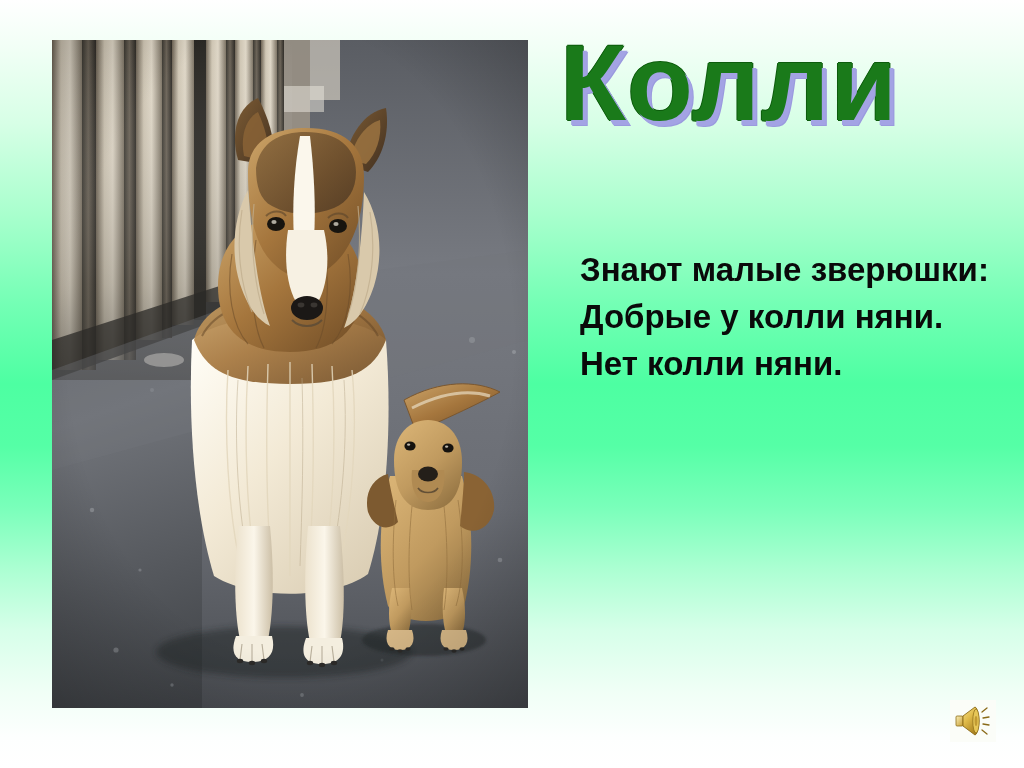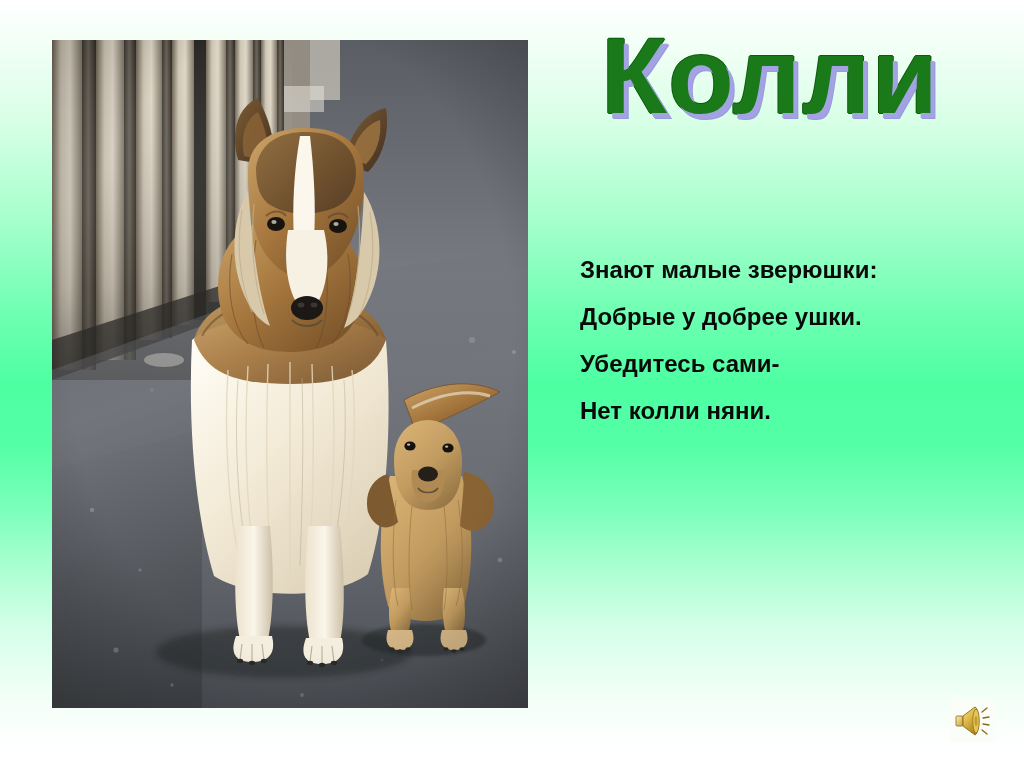--- a/index.html
+++ b/index.html
@@ -31,26 +31,25 @@
         #d6ffe9 82%,
         #f0fff6 90%,
         #fdfffe 96%,
         #ffffff 100%);
   }
 
   
   .title {
     position: absolute;
     left: 560px;
-    top: 14px;
+    top: 21px;
     width: 420px;
     height: 124px;
     display: flex;
     align-items: center;
-    justify-content: center;
     pointer-events: none;
   }
   .title-text {
     font-family: "Liberation Sans", sans-serif;
     font-size: 108px;
     font-weight: bold;
     line-height: 1;
     color: #1a7a1a;
     letter-spacing: 1px;
     white-space: nowrap;
@@ -65,21 +64,21 @@
 
   
   .poem {
     position: absolute;
     left: 580px;
     top: 246px;
     width: 420px;
   }
   .poem-line {
     font-family: "Liberation Sans", sans-serif;
-    font-size: 24px;
+    font-size: 33px;
     font-weight: bold;
     color: #0a0a0a;
     line-height: 47px;
     white-space: nowrap;
     letter-spacing: 0px;
   }
 
   
   .photo {
     position: absolute;
@@ -376,22 +375,21 @@
       <rect x="0" y="0" width="476" height="668" fill="url(#vign)"></rect>
     </svg>
   </div>
 
   <div class="title">
     <span class="title-text">Колли</span>
   </div>
 
   <div class="poem">
     <div class="poem-line">Знают малые зверюшки:</div>
-    <div class="poem-line">Добрые у добрее ушки.</div>
-    <div class="poem-line">Убедитесь сами-</div>
+    <div class="poem-line">Добрые у колли няни.</div>
     <div class="poem-line">Нет колли няни.</div>
   </div>
 
   <div class="speaker" title="sound">
     <svg width="40" height="34" viewBox="0 0 40 34" xmlns="http://www.w3.org/2000/svg">
       <defs>
         <linearGradient id="spkG" x1="0" y1="0" x2="0.6" y2="1">
           <stop offset="0%" stop-color="#f6e08a"></stop>
           <stop offset="45%" stop-color="#e0bb4a"></stop>
           <stop offset="100%" stop-color="#a8801f"></stop>

